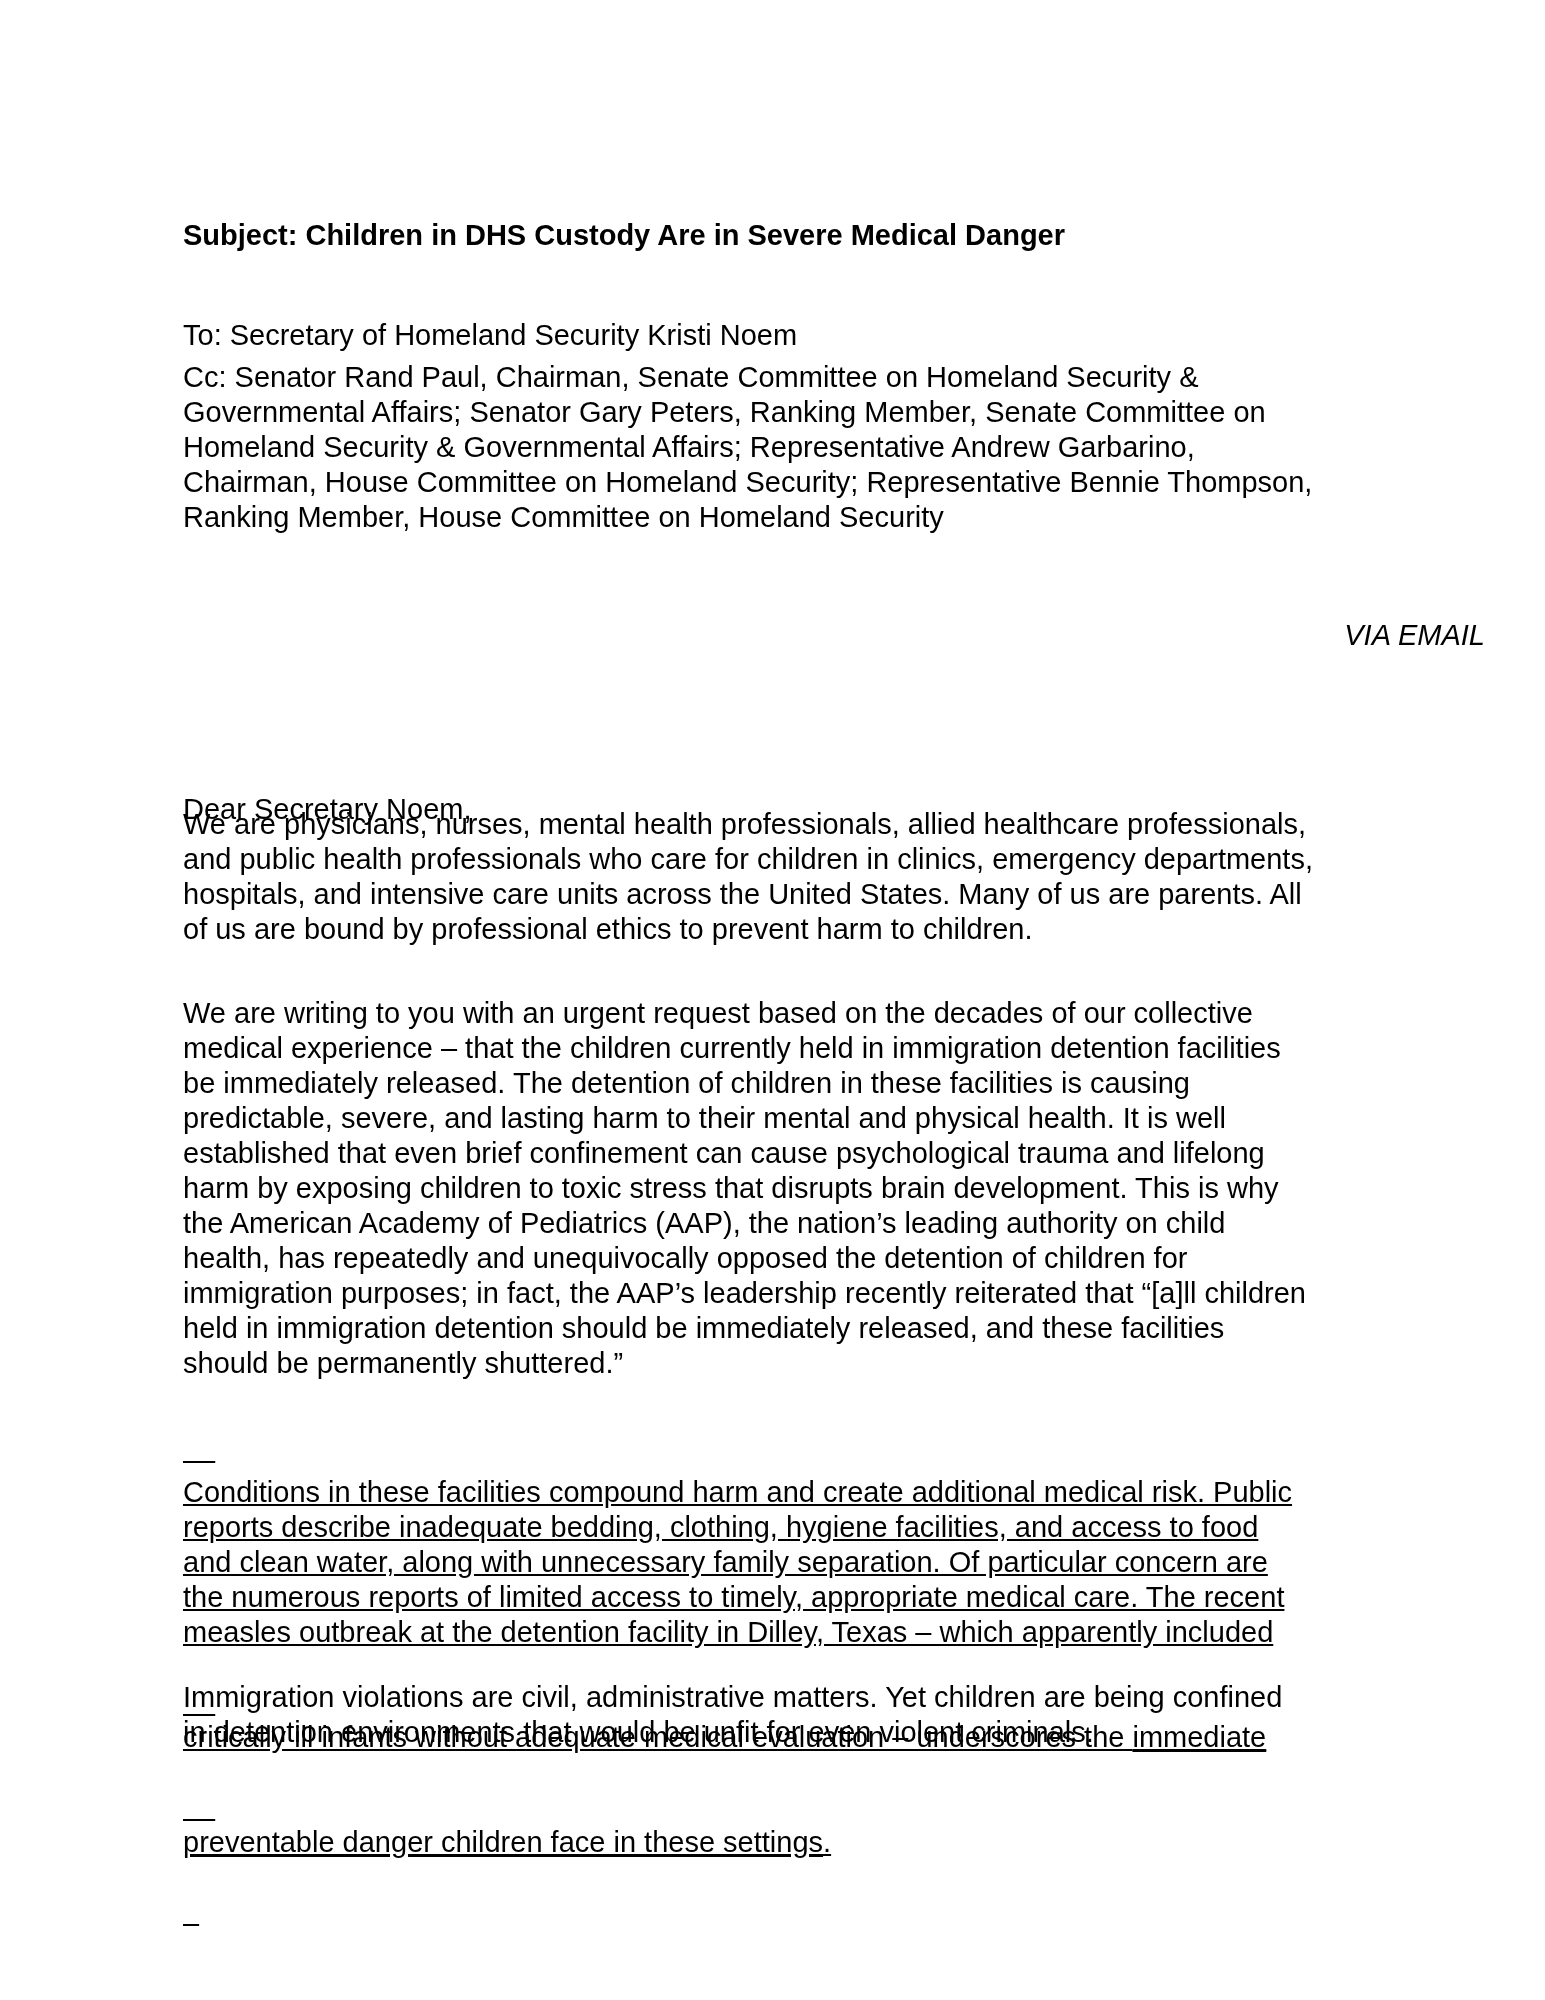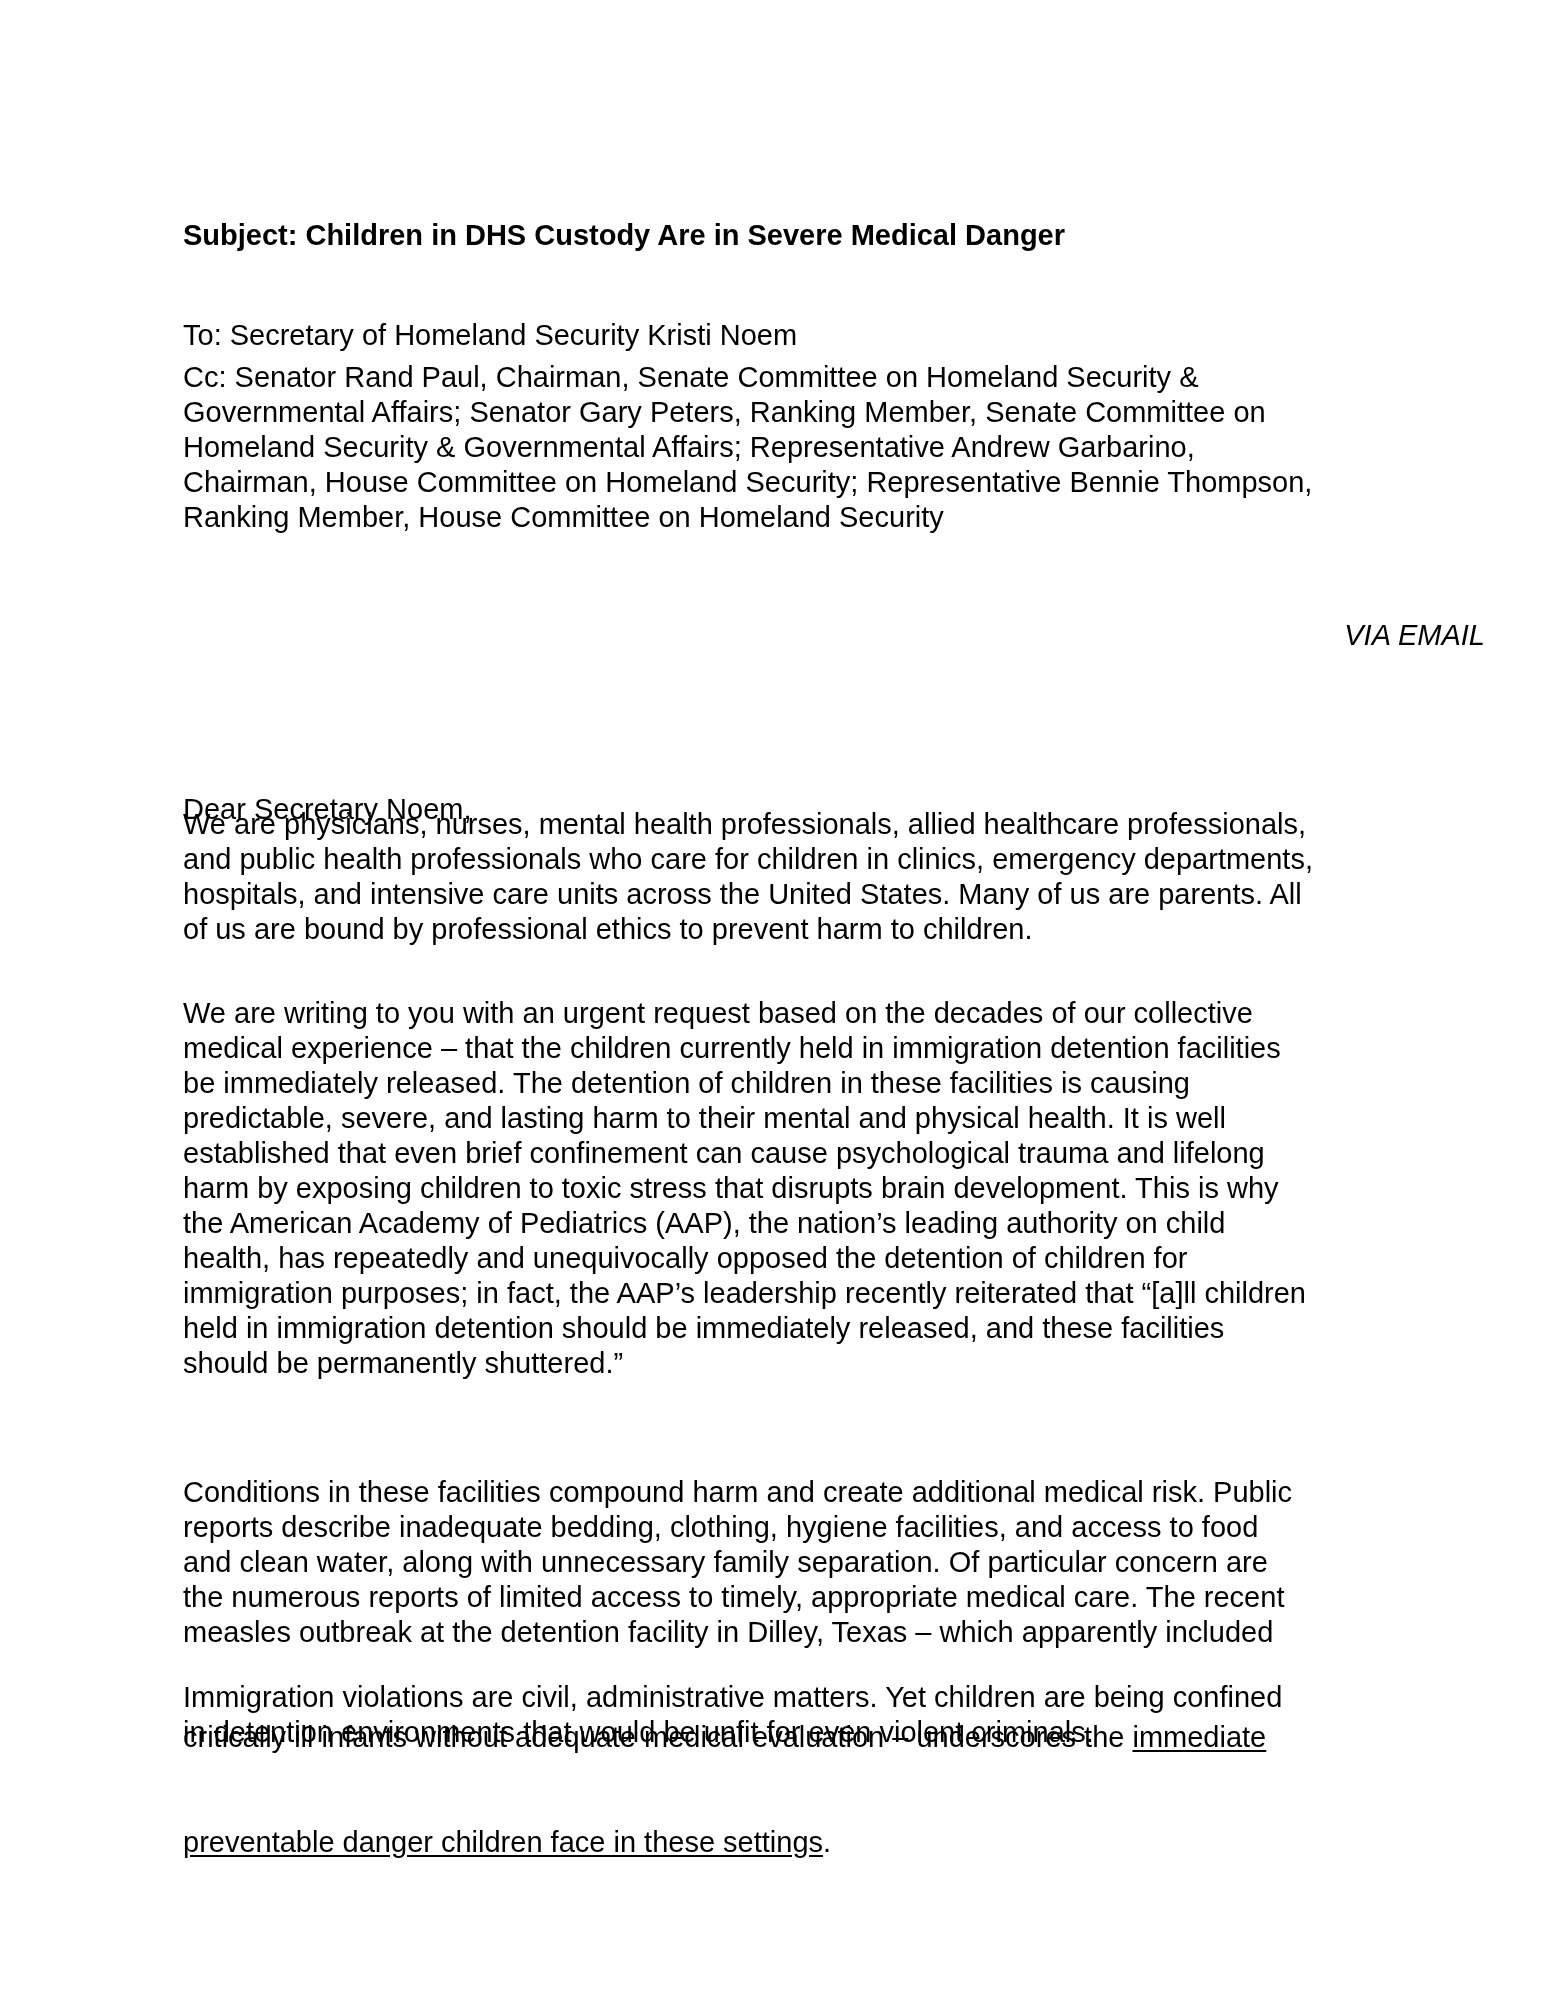--- a/index.html
+++ b/index.html
@@ -29,21 +29,21 @@
   .italic { font-style: italic; text-align: right; }
   u { text-decoration: underline; text-underline-offset: 3px; }
 
   .subject    { top: 218px; }
   .to-line    { top: 282px; margin-top: 36px; }
   .cc-block   { top: 352px; }
   .via-email  { top: 618px; }
   .salutation { top: 792px; }
   .para-1     { top: 799px; }
   .para-2     { top: 988px; }
-  .para-3     { top: 1397px; }
+  .para-3     { top: 1397px; text-decoration: underline; }
   .para-4     { top: 1672px; }
 </style>
 </head>
 <body>
 
 <div class="page">
 
   <div class="block subject bold">Subject: Children in DHS Custody Are in Severe Medical Danger</div>
 
   <div class="block to-line">To: Secretary of Homeland Security Kristi Noem</div>

